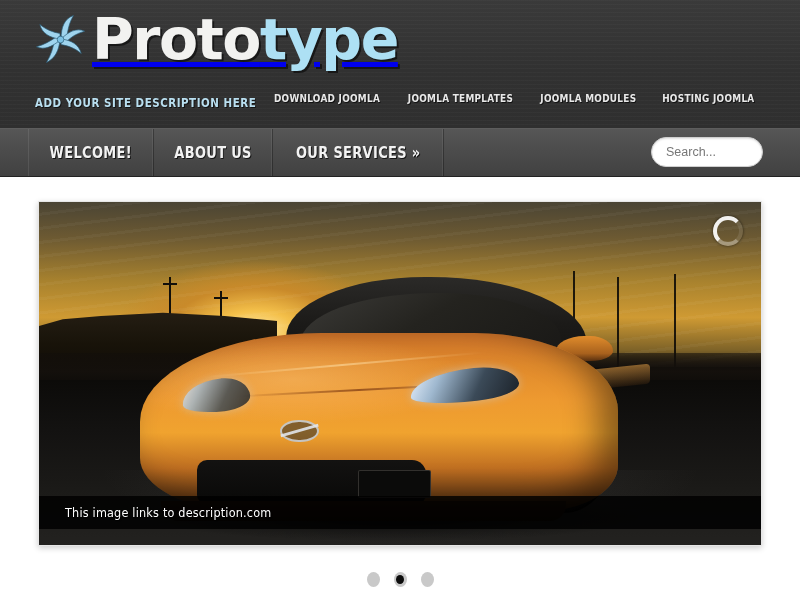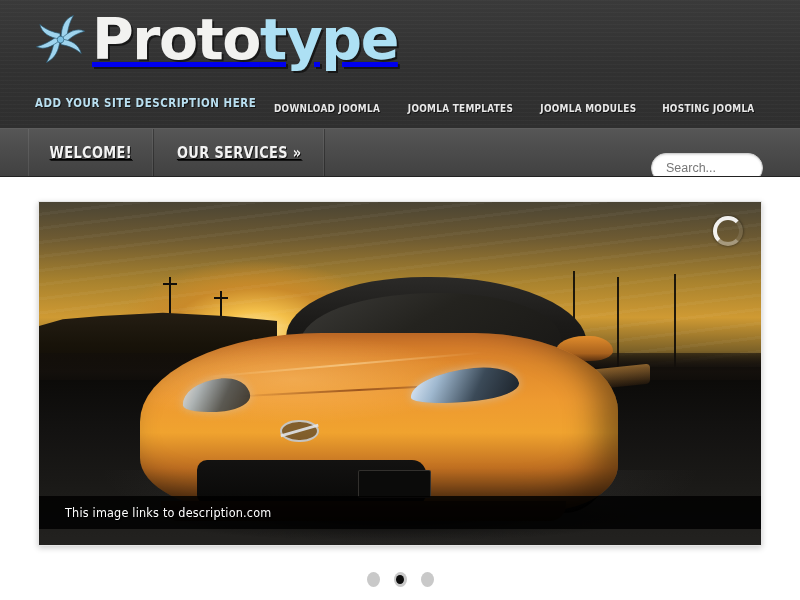--- a/index.html
+++ b/index.html
@@ -109,21 +109,21 @@
     transform: scaleX(0.92);
     transform-origin: right center;
     text-shadow: 1px 1px 0 rgba(0,0,0,0.6);
   }
   .contact-p a { color: #e4e4e4; text-decoration: underline; }
 
   
   .toplinks {
     position: absolute;
     right: 40px;
-    top: 102px;
+    top: 92px;
     display: flex;
     gap: 16px;
     align-items: center;
   }
   .toplinks a {
     font-family: "DejaVu Sans Condensed", "Liberation Sans Narrow", "Liberation Sans", sans-serif;
     font-size: 11px;
     font-weight: bold;
     letter-spacing: 0.3px;
     color: #e8e8e8;
@@ -144,21 +144,20 @@
     border-bottom: 1px solid #222222;
     display: flex;
     align-items: stretch;
     overflow: hidden;
   }
   .menu {
     display: flex;
     align-items: stretch;
     margin-left: 28px;
     border-left: 1px solid rgba(255,255,255,0.09);
-    text-decoration: underline;
   }
   .menu-item {
     display: flex;
     align-items: center;
     padding: 0 16px;
     border-right: 1px solid rgba(0,0,0,0.30);
     box-shadow: inset -1px 0 0 rgba(255,255,255,0.07);
     font-family: "DejaVu Sans Condensed", "Liberation Sans Narrow", "Liberation Sans", sans-serif;
     font-size: 16px;
     font-weight: bold;
@@ -168,21 +167,21 @@
     cursor: pointer;
     white-space: nowrap;
     text-shadow: 1px 1px 0 rgba(0,0,0,0.7);
   }
   .menu-item span { transform: scaleX(0.9); display: inline-block; }
 
   
   .searchbox {
     position: absolute;
     right: 37px;
-    top: 24px;
+    top: 8px;
     display: flex;
     align-items: flex-start;
     gap: 18px;
   }
   .search-input {
     width: 112px;
     height: 30px;
     border-radius: 15px;
     border: 1px solid #cfcfcf;
     background: #ffffff;
@@ -522,20 +521,23 @@
       <a href="#">Joomla Templates</a>
       <a href="#">Joomla Modules</a>
       <a href="#">Hosting Joomla</a>
     </div>
   </div>
 
   <div class="menubar">
     <nav class="menu">
       <div class="menu-item">
           <span>Welcome!</span>
+        </div>
+      <div class="menu-item">
+          <span>About Us</span>
         </div>
       <div class="menu-item">
           <span>Our Services »</span>
         </div>
     </nav>
 
     <div class="searchbox">
       <input class="search-input" type="text" placeholder="Search..." style="">
     </div>
   </div>

